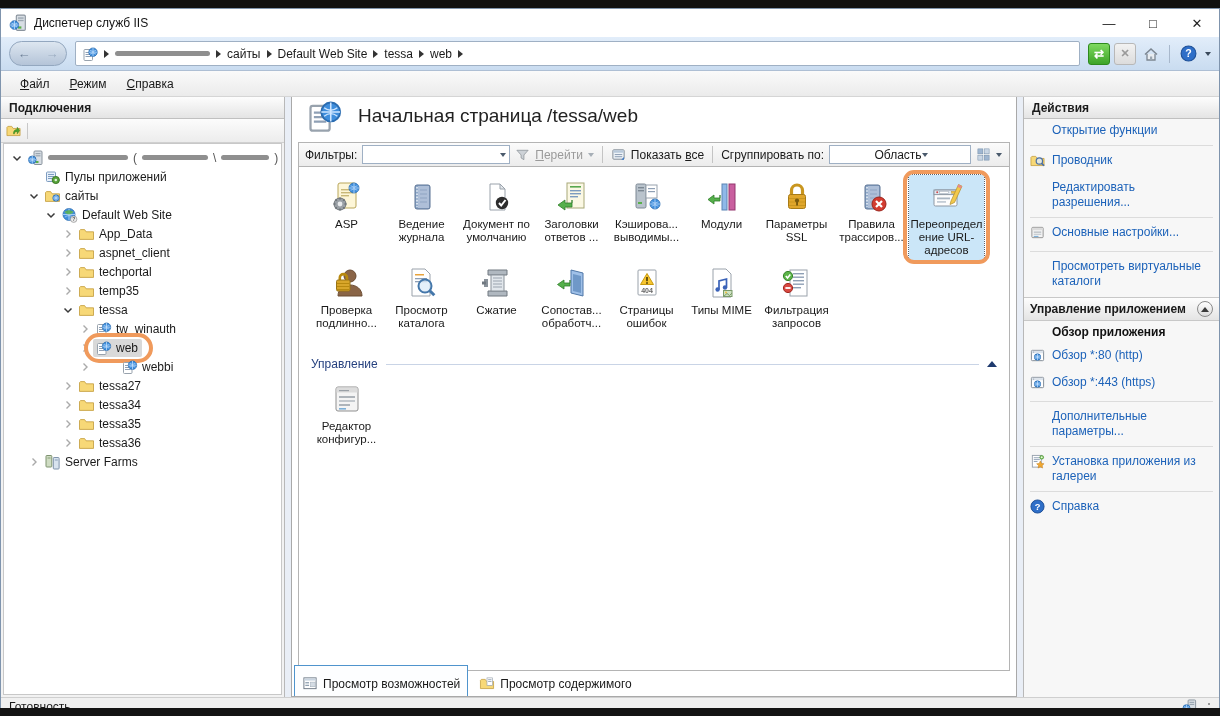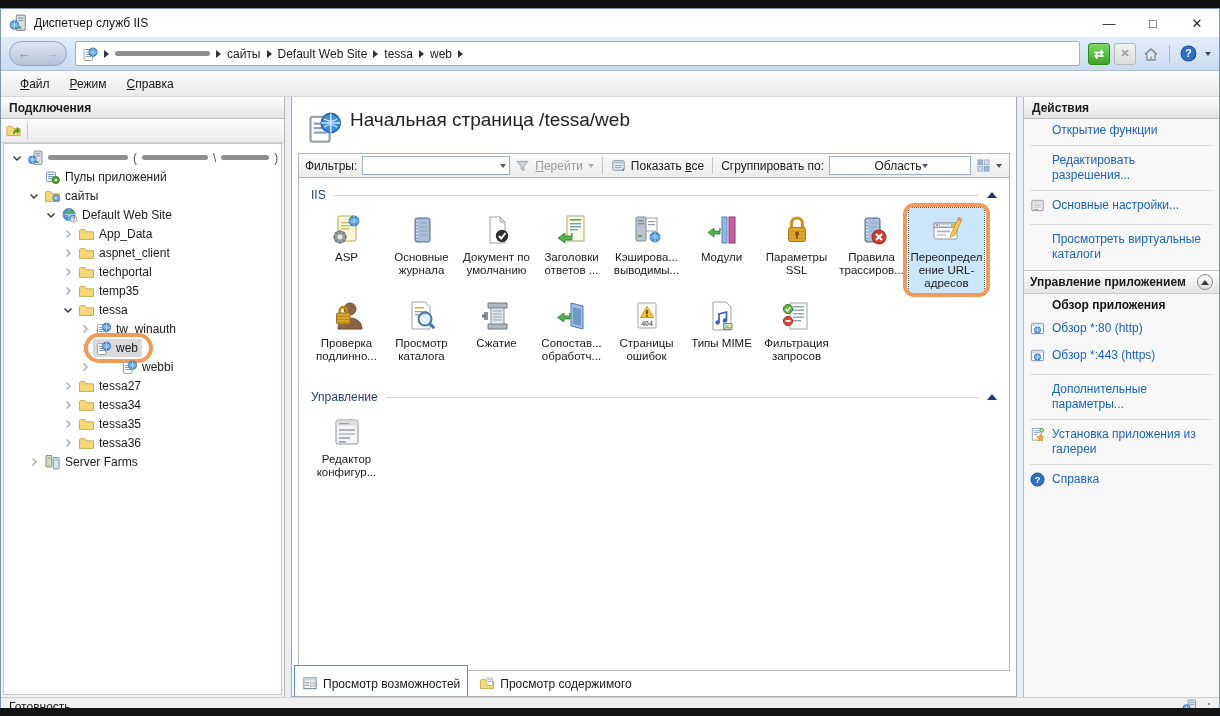--- a/index.html
+++ b/index.html
@@ -48,21 +48,21 @@
   .tree-row { height:19px; display:flex; align-items:center; }
   .chev { width:14px; height:14px; flex:0 0 auto; margin-right:1px; }
   .t-icon { width:17px; height:16px; flex:0 0 auto; margin-right:4px; }
   .rowinner { display:flex; align-items:center; position:relative; padding:1px 4px 1px 2px; }
   .rowinner.sel { background:#d9d9d9; border-radius:2px; }
   .rowinner.annotated::after { content:""; position:absolute; left:-9px; top:-6px; right:-11px; bottom:-6px; border:4px solid #f09a5c; border-radius:15px; pointer-events:none; }
   .redact-wrap { display:flex; align-items:center; gap:5px; color:#555; }
 
   
   .center-panel { flex:1; margin:0 6px; background:#fff; border:1px solid #a9a9a9; border-top:none; display:flex; flex-direction:column; overflow:hidden; }
-  .page-header { padding:12px 14px 8px 14px; display:flex; gap:8px; flex:0 0 auto; }
+  .page-header { padding:1px 14px 8px 14px; display:flex; align-items:center; gap:16px; flex:0 0 auto; }
   .page-header .ph-icon { width:36px; height:36px; }
   .page-title { font-size:19px; color:#222; }
   .filter-bar { margin:0 6px; height:25px; border:1px solid #b4b4b4; background:linear-gradient(#fbfbfb,#ececec); display:flex; align-items:center; padding:0 6px; gap:5px; flex:0 0 auto; }
   .fcombo { width:148px; height:19px; background:#fff; border:1px solid #9fb0c4; display:flex; align-items:center; justify-content:flex-end; padding-right:3px; }
   .fcombo.group-by { width:142px; justify-content:center; padding-left:5px; }
   .dd-arrow { width:0; height:0; border-top:4px solid #4a5a6c; border-left:3.5px solid transparent; border-right:3.5px solid transparent; }
   .disabled-txt { color:#9a9a9a; }
   .fsep { width:1px; height:17px; background:#c4c4c4; margin:0 3px; }
   .ficon { width:15px; height:15px; }
   .content-box { margin:0 6px; flex:1; border:1px solid #b4b4b4; border-top:none; background:#fff; overflow:hidden; padding:4px 8px; }
@@ -530,25 +530,20 @@
                 <rect x="2" y="2" width="5.3" height="5.3" fill="#9fb6d0" stroke="#6d87a3" stroke-width=".5"></rect>
                 <rect x="8.7" y="2" width="5.3" height="5.3" fill="#c9d6e4" stroke="#6d87a3" stroke-width=".5"></rect>
                 <rect x="2" y="8.7" width="5.3" height="5.3" fill="#c9d6e4" stroke="#6d87a3" stroke-width=".5"></rect>
                 <rect x="8.7" y="8.7" width="5.3" height="5.3" fill="#9fb6d0" stroke="#6d87a3" stroke-width=".5"></rect>
               </svg>
             </span>
           </span>
         <span class="dd-arrow"></span>
       </div>
       <div class="content-box" id="groups">
-          <div class="group-hdr">
-            <span>IIS</span>
-            <span class="group-line"></span>
-            <span class="collapse-up"></span>
-          </div>
           <div class="tiles">
             <div class="tile">
               <span class="tico">
                 <svg viewBox="0 0 32 32" style="width: 100%; height: 100%; display: block;">
                   <rect x="7" y="2" width="18" height="25" rx="2" fill="#fdf6d8" stroke="#b9a65a"></rect>
                   <rect x="10" y="8" width="12" height="1.4" fill="#c8b878"></rect>
                   <rect x="10" y="11" width="12" height="1.4" fill="#c8b878"></rect>
                   <rect x="10" y="14" width="8" height="1.4" fill="#c8b878"></rect>
                   <circle cx="23" cy="7" r="5" fill="#3f8edc" stroke="#2b6cb0" stroke-width=".8"></circle>
                   <path d="M18 7h10M23 2v10" stroke="#cfe6ff" stroke-width=".7" fill="none"></path>
@@ -562,21 +557,21 @@
             </div>
             <div class="tile">
               <span class="tico">
                 <svg viewBox="0 0 32 32" style="width: 100%; height: 100%; display: block;">
                   <rect x="9" y="4" width="15" height="24" rx="2" fill="#8fa8c8" stroke="#5a7394"></rect>
                   <rect x="12" y="5" width="11" height="22" fill="#aebfd8"></rect>
                   <path d="M11 6v20" stroke="#e8eef6" stroke-width="1.6" stroke-dasharray="1.6 1.6"></path>
                   <path d="M14 9h7M14 13h7M14 17h7M14 21h7" stroke="#8fa4c2" stroke-width="1"></path>
                 </svg>
               </span>
-              <div class="tlabel">Основные журнала</div>
+              <div class="tlabel">Ведение журнала</div>
             </div>
             <div class="tile">
               <span class="tico">
                 <svg viewBox="0 0 32 32" style="width: 100%; height: 100%; display: block;">
                   <path d="M9 3h10l5 5v21H9z" fill="#fff" stroke="#9aa2ab"></path>
                   <path d="M19 3v5h5z" fill="#e4e8ec" stroke="#9aa2ab"></path>
                   <circle cx="21" cy="22" r="6.2" fill="#2d2d2d"></circle>
                   <path d="M18 22l2.2 2.5 4.3-5.5" stroke="#fff" stroke-width="2" fill="none"></path>
                 </svg>
               </span>
@@ -805,20 +800,28 @@
     </div>
 
     <div class="right-panel">
       <div class="panel-header">Действия</div>
       <div class="actions-body" id="actions">
           <div class="act-item">
             <span class="aicon"></span>
             <span class="act-label">Открытие функции</span>
           </div>
           <div class="act-div"></div>
+          <div class="act-item">
+            <span class="aicon"><svg viewBox="0 0 16 16">
+                <path d="M1 4.6 L1 13.4 L15 13.4 L15 5.8 L7.6 5.8 L6.1 3.6 L2 3.6 Z" fill="#f7d877" stroke="#c29b3a" stroke-width=".8"></path>
+                <circle cx="10" cy="8.5" r="3.4" fill="#dcebf8" fill-opacity=".8" stroke="#4a6fa5" stroke-width="1.3"></circle>
+                <path d="M12.4 11l2.6 2.6" stroke="#4a6fa5" stroke-width="1.8"></path>
+              </svg></span>
+            <span class="act-label">Проводник</span>
+          </div>
           <div class="act-item">
             <span class="aicon"></span>
             <span class="act-label">Редактировать разрешения...</span>
           </div>
           <div class="act-div"></div>
           <div class="act-item">
             <span class="aicon"><svg viewBox="0 0 16 16">
                 <rect x="2" y="2.5" width="12" height="11" rx="1" fill="#f4f4f4" stroke="#8f8f8f"></rect>
                 <rect x="2.5" y="3" width="11" height="2.6" fill="#dcdcdc"></rect>
                 <rect x="4" y="7" width="8" height="1.2" fill="#aeb4ba"></rect>

